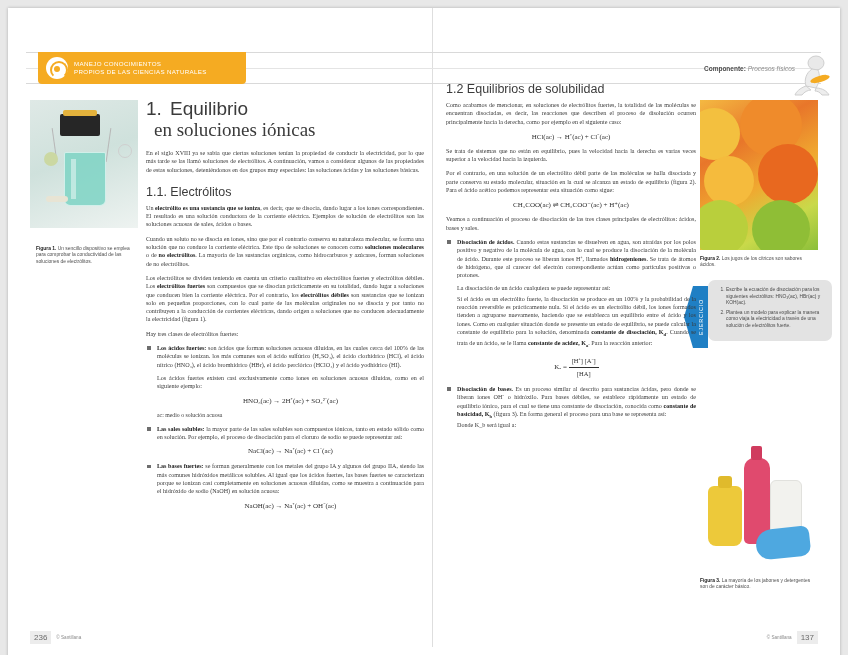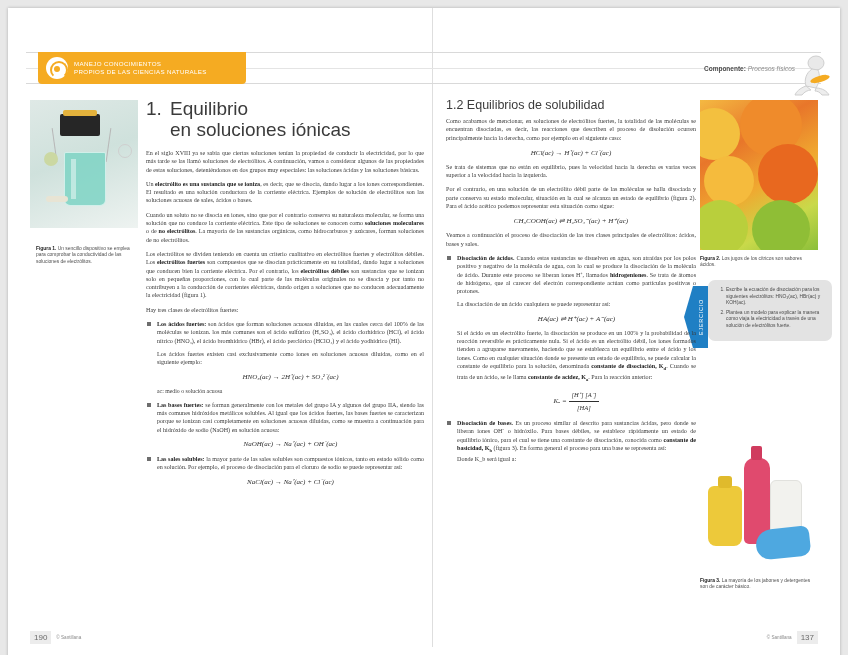--- a/index.html
+++ b/index.html
@@ -55,46 +55,46 @@
   .hdr-comp i{color:#8e8e8e;font-style:italic;}
   .mascot{
     position:absolute;right:6px;top:46px;width:48px;height:42px;
   }
 
   
   .col-left{
     position:absolute;left:138px;top:90px;width:278px;
   }
   .col-right{
-    position:absolute;left:438px;top:90px;width:250px;
+    position:absolute;left:438px;top:74px;width:250px;
   }
   h1.chapter{
     font-family:"Liberation Sans",sans-serif;
     font-weight:400;color:#3b3b3b;font-size:19px;line-height:21px;
     margin:0 0 9px 0;
   }
   h1.chapter .num{display:inline-block;width:24px;}
-  h1.chapter .l2{display:block;margin-left:24px;}
+  h1.chapter .l2{display:block;margin-left:8px;font-family:Liberation Serif, serif;}
   h2.sec{
     font-family:"Liberation Sans",sans-serif;
     font-weight:400;color:#3b3b3b;font-size:12.5px;line-height:14px;
     margin:11px 0 5px 0;
   }
   h2.sec.first{margin-top:0;}
   p.body{
     margin:0 0 6px 0;
     font-size:6.1px;line-height:8.3px;color:#3a3a3a;
     text-align:justify;
   }
   p.body b{font-weight:bold;color:#222;}
 
   
   .eq{
     text-align:center;margin:5px 0 5px 0;
-    font-size:7px;color:#2e2e2e;line-height:10px;font-style:italic;
+    font-size:7px;color:#2e2e2e;line-height:10px;
   }
 
   .note{font-size:5.8px;color:#3a3a3a;margin:0 0 6px 0;}
 
   ul.bul{margin:0 0 6px 0;padding:0;list-style:none;}
   ul.bul > li{
     position:relative;padding-left:11px;margin-bottom:6px;
     font-size:6.1px;line-height:8.3px;color:#3a3a3a;text-align:justify;
   }
   ul.bul > li:before{
@@ -245,43 +245,44 @@
   </div>
 
   <div class="col-left">
     <h1 class="chapter">
       <span class="num">1.</span><span>Equilibrio</span>
       <span class="l2">en soluciones iónicas</span>
     </h1>
 
     <p class="body">En el siglo XVIII ya se sabía que ciertas soluciones tenían la propiedad de conducir la electricidad, por lo que más tarde se las llamó soluciones de electrólitos. A continuación, vamos a considerar algunos de las propiedades de estas soluciones, deteniéndonos en dos grupos muy especiales: las soluciones ácidas y las soluciones básicas.</p>
 
+    <h2 class="sec">1.1. Electrólitos</h2>
 
     <p class="body"><span>Un </span><b>electrólito es una sustancia que se ioniza</b><span>, es decir, que se disocia, dando lugar a los iones correspondientes. El resultado es una solución conductora de la corriente eléctrica. Ejemplos de solución de electrólitos son las soluciones acuosas de sales, ácidos o bases.</span></p>
 
     <p class="body"><span>Cuando un soluto no se disocia en iones, sino que por el contrario conserva su naturaleza molecular, se forma una solución que no conduce la corriente eléctrica. Este tipo de soluciones se conocen como </span><b>soluciones moleculares</b><span> o de </span><b>no electrólitos</b><span>. La mayoría de las sustancias orgánicas, como hidrocarburos y azúcares, forman soluciones de no electrólitos.</span></p>
 
     <p class="body"><span>Los electrólitos se dividen teniendo en cuenta un criterio cualitativo en electrólitos fuertes y electrólitos débiles. Los </span><b>electrólitos fuertes</b><span> son compuestos que se disocian prácticamente en su totalidad, dando lugar a soluciones que conducen bien la corriente eléctrica. Por el contrario, los </span><b>electrólitos débiles</b><span> son sustancias que se ionizan solo en pequeñas proporciones, con lo cual parte de las moléculas originales no se disocia y por tanto no contribuyen a la conducción de corrientes eléctricas, dando origen a soluciones que no conducen adecuadamente la electricidad (figura 1).</span></p>
 
     <p class="body">Hay tres clases de electrólitos fuertes:</p>
 
     <ul class="bul">
       <li>
         <b>Los ácidos fuertes:</b><span> son ácidos que forman soluciones acuosas diluidas, en las cuales cerca del 100% de las moléculas se ionizan. los más comunes son el ácido sulfúrico (H₂SO₄), el ácido clorhídrico (HCl), el ácido nítrico (HNO₃), el ácido bromhídrico (HBr), el ácido perclórico (HClO₄) y el ácido yodhídrico (HI).</span>
         <div style="margin-top:5px">Los ácidos fuertes existen casi exclusivamente como iones en soluciones acuosas diluidas, como en el siguiente ejemplo:</div>
         <div class="eq">HNO₃(ac) → 2H⁺(ac) + SO₄²⁻(ac)</div>
         <div class="note">ac: medio o solución acuosa</div>
       </li>
       <li>
+        <b>Las sales solubles:</b><span> la mayor parte de las sales solubles son compuestos iónicos, tanto en estado sólido como en solución. Por ejemplo, el proceso de disociación para el cloruro de sodio se puede representar así:</span>
+        <div class="eq">NaCl(ac) → Na⁺(ac) + Cl⁻(ac)</div>
+      </li>
+      <li>
         <b>Las bases fuertes:</b><span> se forman generalmente con los metales del grupo IA y algunos del grupo IIA, siendo las más comunes hidróxidos metálicos solubles. Al igual que los ácidos fuertes, las bases fuertes se caracterizan porque se ionizan casi completamente en soluciones acuosas diluidas, como se muestra a continuación para el hidróxido de sodio (NaOH) en solución acuosa:</span>
         <div class="eq">NaOH(ac) → Na⁺(ac) + OH⁻(ac)</div>
-      </li>
-      <li>
-        <b>Las sales solubles:</b><span> la mayor parte de las sales solubles son compuestos iónicos, tanto en estado sólido como en solución. Por ejemplo, el proceso de disociación para el cloruro de sodio se puede representar así:</span>
-        <div class="eq">NaCl(ac) → Na⁺(ac) + Cl⁻(ac)</div>
       </li>
     </ul>
   </div>
 
   <div class="fig2">
     <div class="o1"></div>
     <div class="o2"></div>
     <div class="o3"></div>
     <div class="o4"></div>
     <div class="o5"></div>
@@ -311,45 +312,44 @@
     <b>Figura 3.</b><span> La mayoría de los jabones y detergentes son de carácter básico.</span>
   </div>
 
   <div class="col-right">
     <h2 class="sec first">1.2 Equilibrios de solubilidad</h2>
 
     <p class="body">Como acabamos de mencionar, en soluciones de electrólitos fuertes, la totalidad de las moléculas se encuentran disociadas, es decir, las reacciones que describen el proceso de disolución ocurren principalmente hacia la derecha, como por ejemplo en el siguiente caso:</p>
     <div class="eq">HCl(ac) → H⁺(ac) + Cl⁻(ac)</div>
     <p class="body">Se trata de sistemas que no están en equilibrio, pues la velocidad hacia la derecha es varias veces superior a la velocidad hacia la izquierda.</p>
     <p class="body">Por el contrario, en una solución de un electrólito débil parte de las moléculas se halla disociada y parte conserva su estado molecular, situación en la cual se alcanza un estado de equilibrio (figura 2). Para el ácido acético podemos representar esta situación como sigue:</p>
-    <div class="eq">CH₃COOH(ac) ⇌ H₂SO₄⁻(ac) + H⁺(ac)</div>
+    <div class="eq">CH₃COO(ac) ⇌ CH₃COO⁻(ac) + H⁺(ac)</div>
     <p class="body">Veamos a continuación el proceso de disociación de las tres clases principales de electrólitos: ácidos, bases y sales.</p>
 
     <ul class="bul">
       <li>
         <b>Disociación de ácidos.</b><span> Cuando estas sustancias se disuelven en agua, son atraídas por los polos positivo y negativo de la molécula de agua, con lo cual se produce la disociación de la molécula de ácido. Durante este proceso se liberan iones H⁺, llamados </span><b>hidrogeniones</b><span>. Se trata de átomos de hidrógeno, que al carecer del electrón correspondiente actúan como partículas positivas o protones.</span>
         <div style="margin-top:5px">La disociación de un ácido cualquiera se puede representar así:</div>
-        <div class="eq">HA(ac) ⇌ H⁺(ac) + A⁻(ac)</div>
         <div style="margin-top:2px"><span>Si el ácido es un electrólito fuerte, la disociación se produce en un 100% y la probabilidad de la reacción reversible es prácticamente nula. Si el ácido es un electrólito débil, los iones formados tienden a agruparse nuevamente, haciendo que se establezca un equilibrio entre el ácido y los iones. Como en cualquier situación donde se presente un estado de equilibrio, se puede calcular la constante de equilibrio para la solución, denominada </span><b>constante de disociación, K</b><b style="font-size:4.6px;vertical-align:sub">d</b><span>. Cuando se trata de un ácido, se le llama </span><b>constante de acidez, K</b><b style="font-size:4.6px;vertical-align:sub">a</b><span>. Para la reacción anterior:</span></div>
         <div class="eq" style="">
           <span>Kₐ =</span>
           <span class="frac">
             <span class="nu">[H⁺] [A⁻]</span>
             <span class="de">[HA]</span>
           </span>
         </div>
       </li>
       <li>
         <b>Disociación de bases.</b><span> Es un proceso similar al descrito para sustancias ácidas, pero donde se liberan iones OH⁻ o hidróxilo. Para bases débiles, se establece rápidamente un estado de equilibrio iónico, para el cual se tiene una constante de disociación, conocida como </span><b>constante de basicidad, K</b><b style="font-size:4.6px;vertical-align:sub">b</b><span> (figura 3). En forma general el proceso para una base se representa así:</span>
         <div>Donde K_b será igual a:</div>
       </li>
     </ul>
   </div>
 
   <div class="folio l">
-    <span class="num">190</span>
+    <span class="num">236</span>
     <span class="src">© Santillana</span>
   </div>
   <div class="folio r">
     <span class="src">© Santillana</span>
     <span class="num">137</span>
   </div>
 </div>
 
 </body></html>

